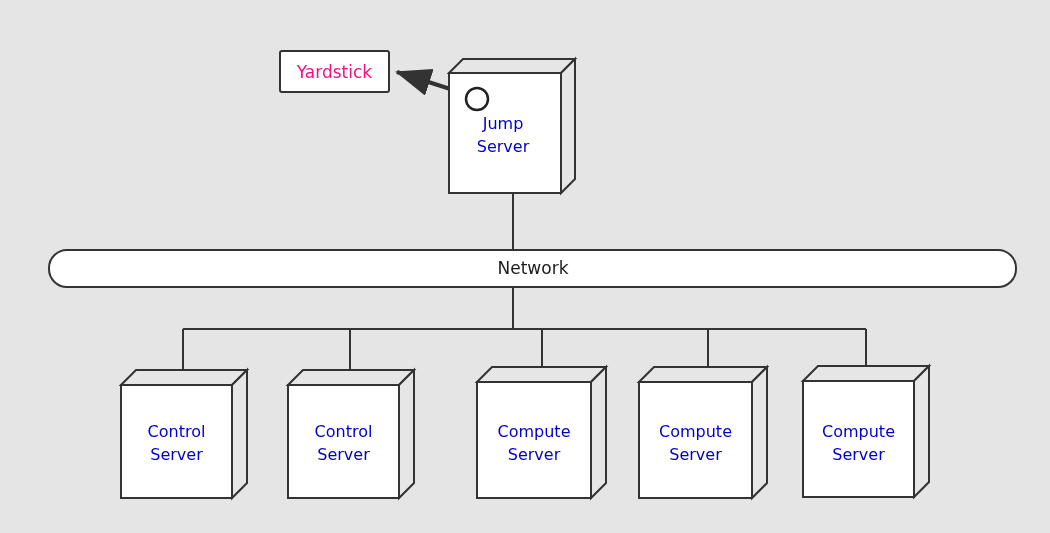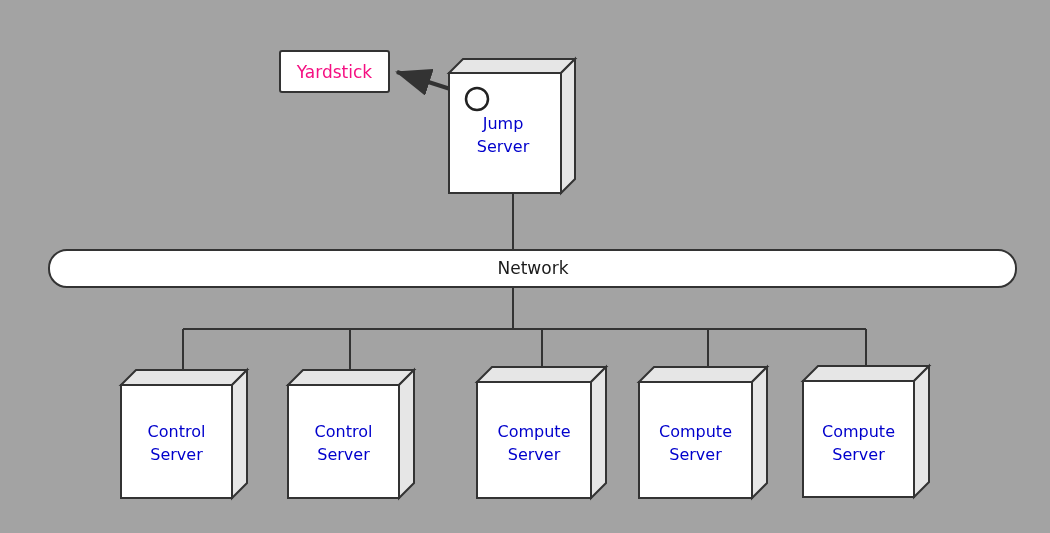--- a/index.html
+++ b/index.html
@@ -4,21 +4,21 @@
 <style>
   html, body {
     margin: 0;
     padding: 0;
     background: #000000;
   }
   #canvas {
     position: relative;
     width: 1050px;
     height: 533px;
-    background: #a3a3a3;
+    background: #e5e5e5;
     overflow: hidden;
     font-family: "DejaVu Sans", sans-serif;
   }
   svg.layer {
     position: absolute;
     left: 0;
     top: 0;
     width: 1050px;
     height: 533px;
   }

